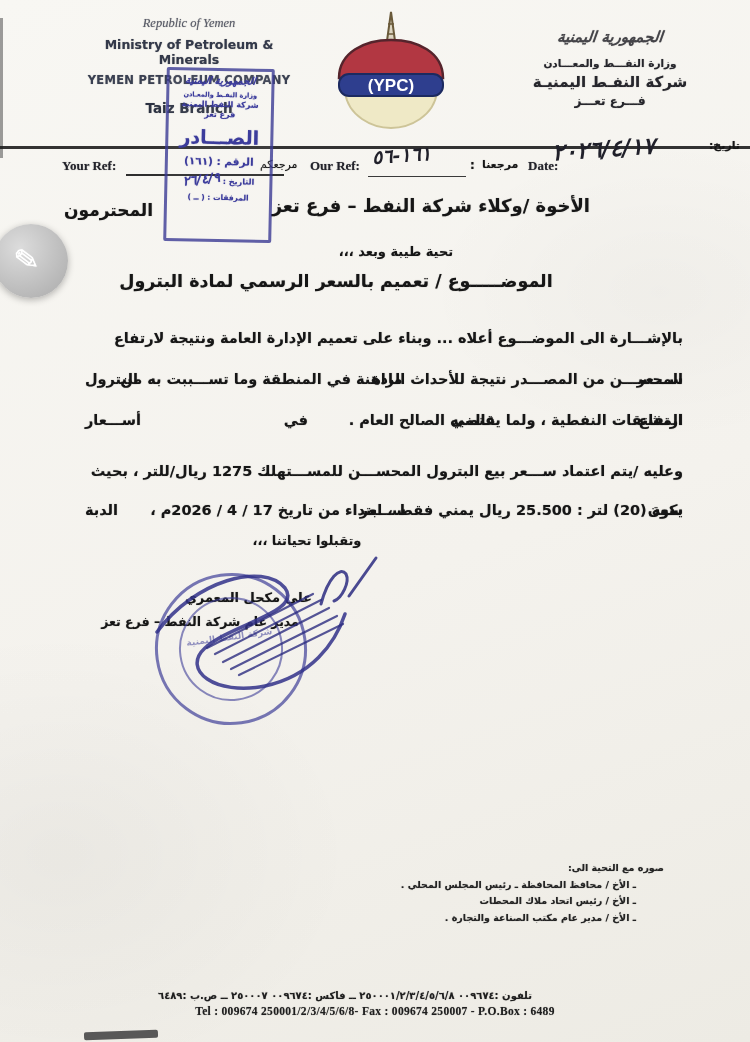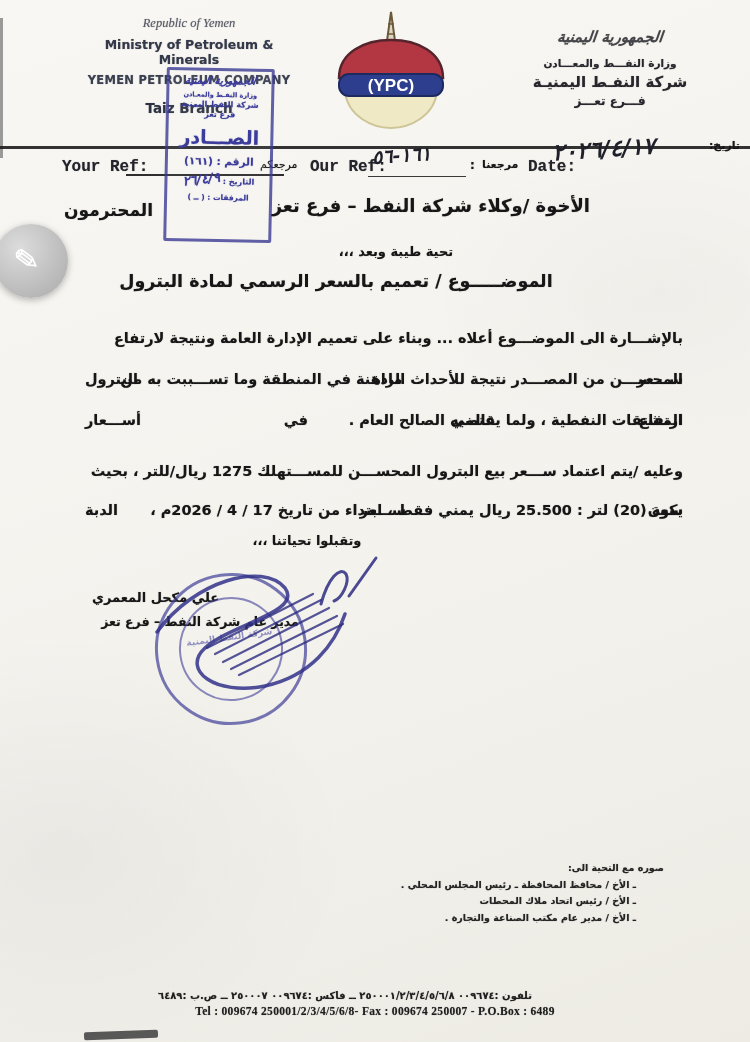--- a/index.html
+++ b/index.html
@@ -31,21 +31,21 @@
   .ar-l1{font-size:15px;font-style:italic;font-weight:bold;opacity:.85;transform:skewX(-6deg);}
   .ar-l2{font-size:10.5px;font-weight:bold;margin-top:11px;}
   .ar-l3{font-size:15px;font-weight:bold;margin-top:4px;}
   .ar-l4{font-size:12px;font-weight:bold;margin-top:3px;letter-spacing:3px;}
 
   .logo{left:320px;top:4px;width:142px;height:128px;}
 
   .rule{left:0;top:146px;width:750px;height:3px;background:#1d1d1d;opacity:.9;}
 
   
-  .ref-label{font-family:Liberation Mono, monospace;font-weight:bold;font-size:16px;color:#23232b;}
+  .ref-label{font-family:Liberation Serif, serif;font-weight:bold;font-size:13px;color:#23232b;}
   .your-ref{left:62px;top:158px;}
   .ur-line{left:126px;top:174px;width:158px;border-bottom:2px solid #2e2e2e;}
   .yourref-ar{left:260px;top:158px;font-size:11px;font-weight:normal;z-index:2;}
   .our-ref{left:310px;top:158px;}
   .or-line{left:368px;top:176px;width:98px;border-bottom:1.5px solid #3a3a3a;}
   .or-value{left:372px;top:144px;font-size:19px;z-index:3;}
   .ref-colon{left:470px;top:158px;font-size:12px;font-weight:bold;}
   .ourref-ar{left:482px;top:158px;font-size:11px;font-weight:bold;}
   .date-label{left:528px;top:158px;}
   .date-value{left:552px;top:136px;font-size:23px;letter-spacing:1px;z-index:3;}
@@ -76,21 +76,21 @@
   .greeting{left:46px;top:244px;width:700px;text-align:center;font-size:13px;font-weight:bold;direction:rtl;}
   .subject{left:0;top:271px;width:672px;text-align:center;font-size:17.5px;font-weight:bold;direction:rtl;}
   .body1{left:85px;top:318px;width:598px;direction:rtl;font-size:14.5px;font-weight:bold;}
   .body1 .bl, .body2 .bl{height:41px;line-height:41px;text-align:right;}
   .body2{left:85px;top:452px;width:598px;direction:rtl;font-size:14.5px;font-weight:bold;}
   .body2 .bl{height:39px;line-height:39px;}
   .just{text-align:justify;text-align-last:justify;}
   .closing{left:0;top:533px;width:614px;text-align:center;font-size:13px;font-weight:bold;direction:rtl;}
 
   
-  .sig-name{left:92px;top:590px;width:220px;text-align:left;font-size:13px;font-weight:bold;direction:rtl;z-index:3;}
+  .sig-name{left:92px;top:590px;width:220px;text-align:right;font-size:13px;font-weight:bold;direction:rtl;z-index:3;}
   .sig-title{left:80px;top:614px;width:240px;text-align:center;font-size:12.5px;font-weight:bold;direction:rtl;z-index:3;}
   .round-stamp{left:155px;top:573px;width:146px;height:146px;border:3px solid rgba(62,62,152,.7);border-radius:50%;transform:rotate(-8deg);z-index:4;}
   .round-stamp::before{content:"";position:absolute;inset:21px;border:2.5px solid rgba(62,62,152,.6);border-radius:50%;}
   .round-stamp-text{position:absolute;left:0;top:56px;width:100%;text-align:center;font-size:9px;font-weight:bold;color:rgba(62,62,152,.55);direction:rtl;}
   .sig-svg{left:135px;top:552px;width:270px;height:180px;z-index:5;}
 
   
   .fab{left:-6px;top:224px;width:74px;height:74px;border-radius:50%;z-index:20;
        background:radial-gradient(circle at 35% 32%,#dcdcdc,#b6b6b6 75%);
        box-shadow:0 2px 7px rgba(0,0,0,.28);cursor:pointer;}

